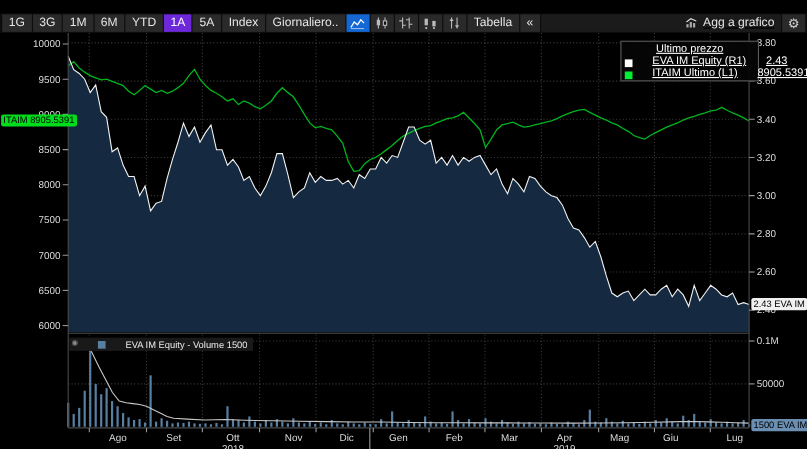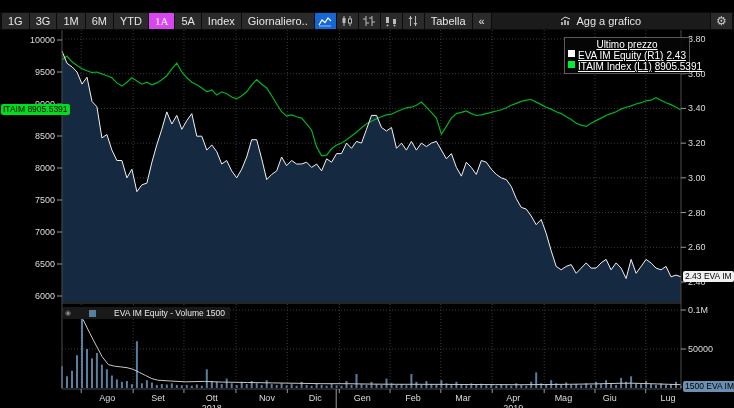--- a/index.html
+++ b/index.html
@@ -3,32 +3,32 @@
 <meta charset="utf-8">
 <style>
   html,body{margin:0;padding:0;background:#000;}
   .screen{position:relative;width:734px;height:408px;background:#000;overflow:hidden;
           font-family:"Liberation Sans",sans-serif;margin-top:12px;}
   
   .toolbar{position:absolute;top:0;left:0;width:734px;height:18px;background:#0c0c0c;
            display:flex;align-items:stretch;gap:1px;padding:1px 2px;box-sizing:border-box;}
   .tb-btn{background:#2a2a2a;color:#e6e6e6;border:0;font-family:inherit;font-size:11px;
           line-height:15px;padding:0 6px;white-space:nowrap;cursor:pointer;}
-  .tb-btn.sel{background:#d946ef;color:#fff;font-family:Liberation Serif, serif;}
+  .tb-btn.sel{background:#6d28d9;color:#fff;}
   .tb-icon{background:#2a2a2a;border:0;width:21px;display:flex;align-items:center;
            justify-content:center;padding:0;cursor:pointer;color:#ccc;}
   .tb-icon.sel{background:#1568d4;}
-  .tb-agg{flex:1;display:flex;justify-content:center;background:#1b1b1b;}
+  .tb-agg{flex:1;display:flex;justify-content:flex-end;background:#1b1b1b;text-decoration:underline;}
   .tb-agg .tb-btn{background:transparent;display:flex;align-items:center;gap:4px;}
   .gear{font-size:12px;line-height:15px;}
   
   .legend{position:absolute;left:564px;top:25px;width:118px;background:rgba(5,5,5,.92);
           border:1px solid #5a5a5a;color:#fff;font-size:10px;padding:1px 3px;z-index:5;text-decoration:underline;}
   .legend-title{text-align:center;line-height:11px;}
-  .legend-row{display:flex;align-items:flex-start;gap:3px;line-height:11px;}
+  .legend-row{display:flex;align-items:flex-end;gap:18px;line-height:11px;}
   .swatch{width:7px;height:7px;flex:0 0 auto;}
   .legend-label{flex:1;white-space:nowrap;}
   .legend-value{text-align:right;white-space:nowrap;}
   .vol-legend{position:absolute;left:63px;top:295px;height:12px;background:#191919;
               display:flex;align-items:center;gap:18px;padding:0 5px 0 2px;z-index:5;
               color:#e8e8e8;font-size:8.5px;white-space:nowrap;}
   .vol-legend .circ{color:#8a8a8a;font-size:7px;line-height:10px;}
   .pricetag{position:absolute;color:#000;font-size:8.5px;line-height:11px;padding:0 2px;
             border-radius:2px;z-index:6;white-space:nowrap;}
   .tag-itaim{left:1px;top:92px;}
@@ -348,21 +348,21 @@
 
   <div class="legend">
     <div class="legend-title">Ultimo prezzo</div>
     <div class="legend-row">
       <span class="swatch" id="sw0" style="background: rgb(255, 255, 255);"></span>
       <span class="legend-label">EVA IM Equity  (R1)</span>
       <span class="legend-value">2.43</span>
     </div>
     <div class="legend-row">
       <span class="swatch" id="sw1" style="background: rgb(0, 239, 48);"></span>
-      <span class="legend-label">ITAIM Index  (L1)</span>
+      <span class="legend-label">ITAIM Ultimo  (L1)</span>
       <span class="legend-value">8905.5391</span>
     </div>
   </div>
 
   <div class="vol-legend">
     <span class="circ">◉</span>
     <span class="swatch" id="swv" style="background: rgb(88, 126, 160);"></span>
     <span>EVA IM Equity - Volume 1500</span>
   </div>
 

